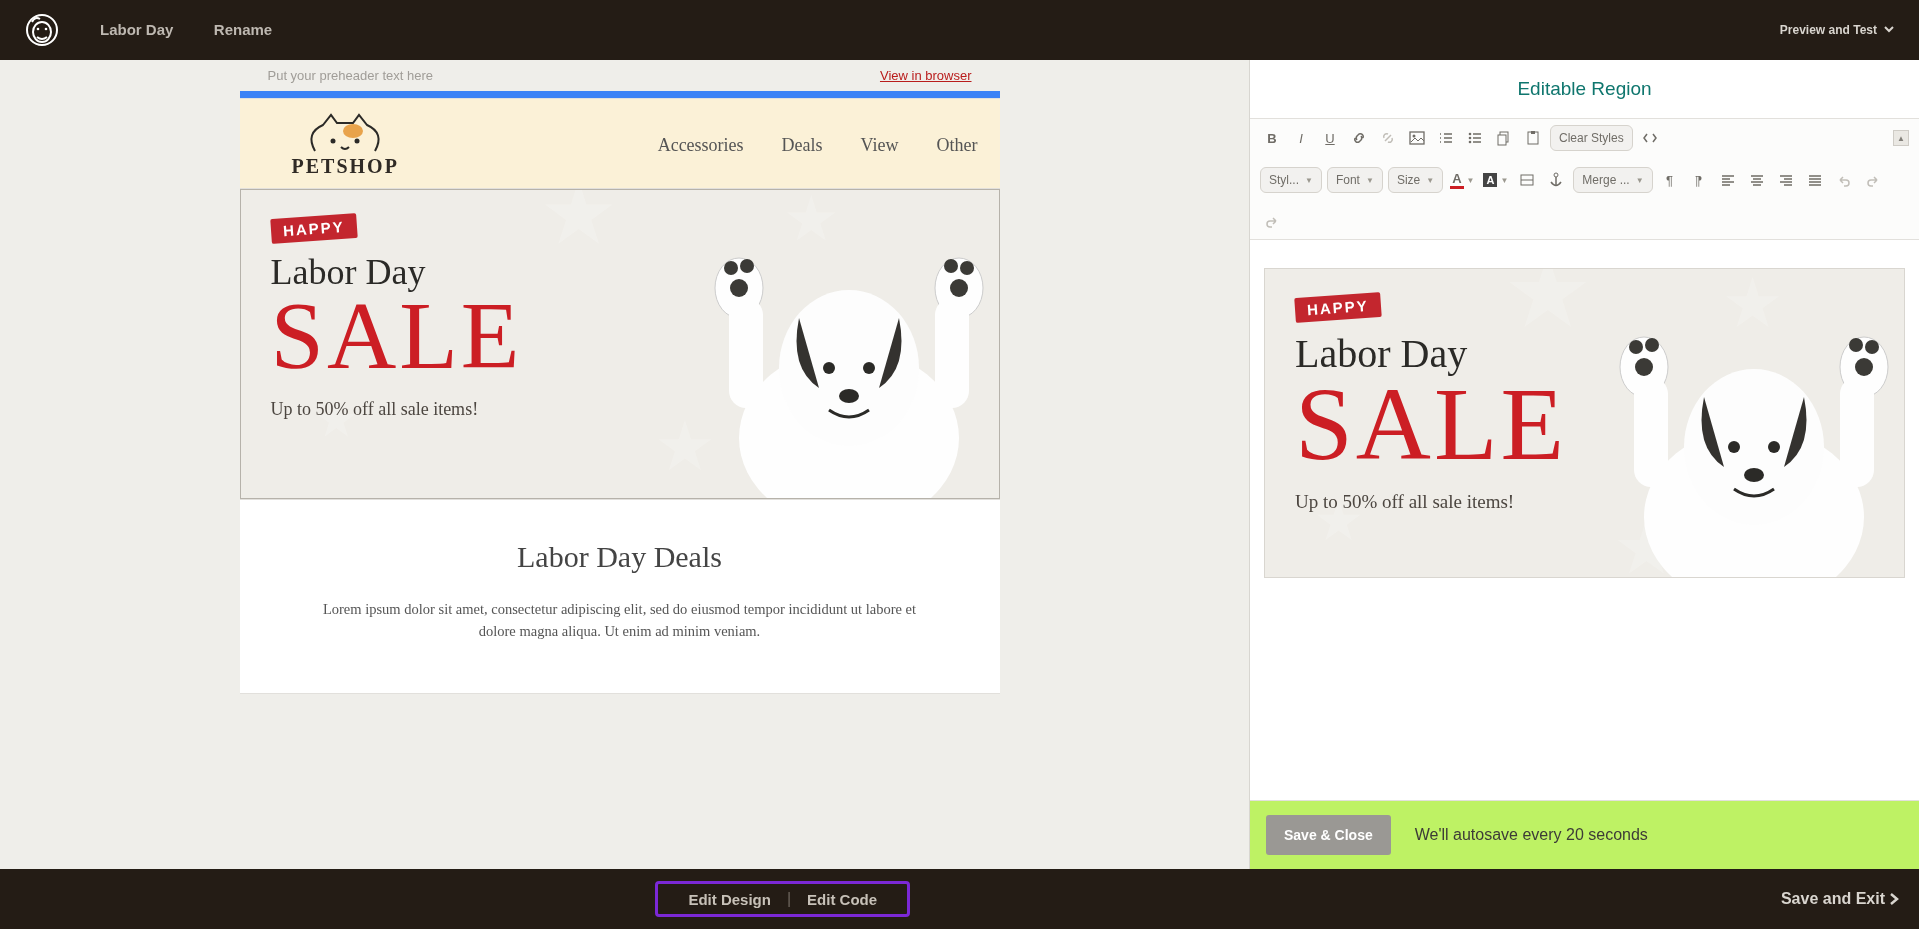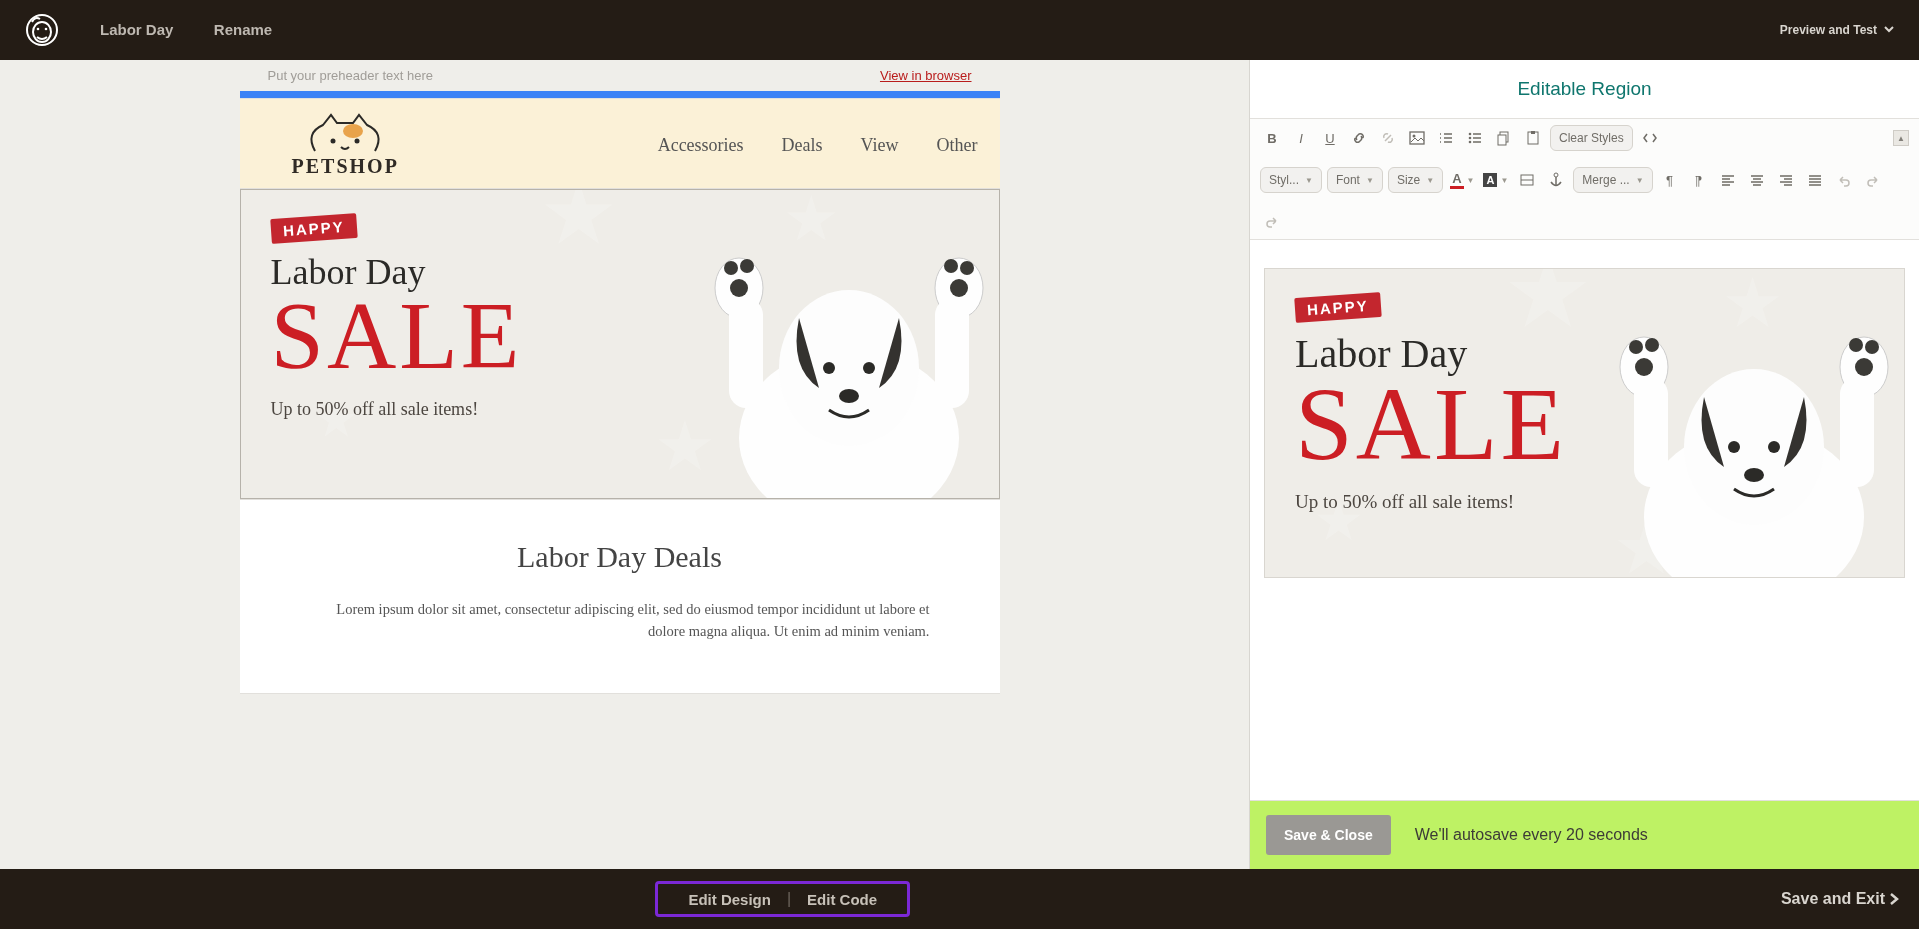--- a/index.html
+++ b/index.html
@@ -26,21 +26,21 @@
 
 .hero { margin: 0; border: 1px solid #b6b2aa; background: #efede8; position: relative; overflow: hidden; height: 310px; }
 .hero-inner { padding: 26px 30px; position: relative; height: 100%; }
 .ribbon { background: #c3262e; color: #fff; font-weight: 800; font-size: 15px; letter-spacing: 2px; padding: 4px 12px; display: inline-block; transform: rotate(-4deg); border-radius: 2px; }
 .cursive { font-family: 'Brush Script MT', 'Segoe Script', cursive; font-size: 36px; color: #2b2a27; margin-top: 10px; }
 .sale { font-family: Georgia, 'Times New Roman', serif; font-size: 96px; color: #cc1e24; line-height: .9; font-weight: 400; letter-spacing: 3px; }
 .offer { font-family: Georgia, serif; font-size: 18px; color: #4c4640; margin-top: 20px; }
 .dog { position: absolute; right: -10px; bottom: -10px; width: 320px; height: 280px; }
 
 .section-heading { font-family: Georgia, 'Times New Roman', serif; font-size: 30px; color: #444; text-align: center; padding: 40px 0 24px; background: #fff; border-top: 1px solid #e2e0dc;}
-.section-text { font-family: Georgia, serif; font-size: 14.5px; color: #555; text-align: right; line-height: 1.55; padding: 0 70px 50px; background: #fff; border-bottom: 1px solid #e2e0dc;}
+.section-text { font-family: Georgia, serif; font-size: 14.5px; color: #555; text-align: center; line-height: 1.55; padding: 0 70px 50px; background: #fff; border-bottom: 1px solid #e2e0dc;}
 
 .right-pane { width: 670px; background: #fff; border-left: 1px solid #d8d6d1; display: flex; flex-direction: column; position: relative; }
 .editor-title { font-size: 19px; color: #0f766e; text-align: center; padding: 18px 0; }
 .toolbar { border-top: 1px solid #e2e0dc; border-bottom: 1px solid #e2e0dc; padding: 6px 10px; background: #fcfcfb; display: flex; flex-wrap: wrap; align-items: center; gap: 5px; row-gap: 8px; }
 .tbtn { height: 24px; min-width: 24px; display: inline-flex; align-items: center; justify-content: center; color: #6f6c66; font-size: 13px; cursor: pointer; padding: 0 2px; }
 .tbtn.disabled { color: #c1beb8; }
 .tbtn.box { background: #f2f1ef; border: 1px solid #d6d3cd; border-radius: 6px; padding: 0 8px; height: 26px; font-size: 12px; color: #706d67; gap: 6px; }
 .tiny-caret { font-size: 8px; color: #9b988f; }
 
 .editor-body { padding: 28px 14px; flex: 1; overflow: auto; }

